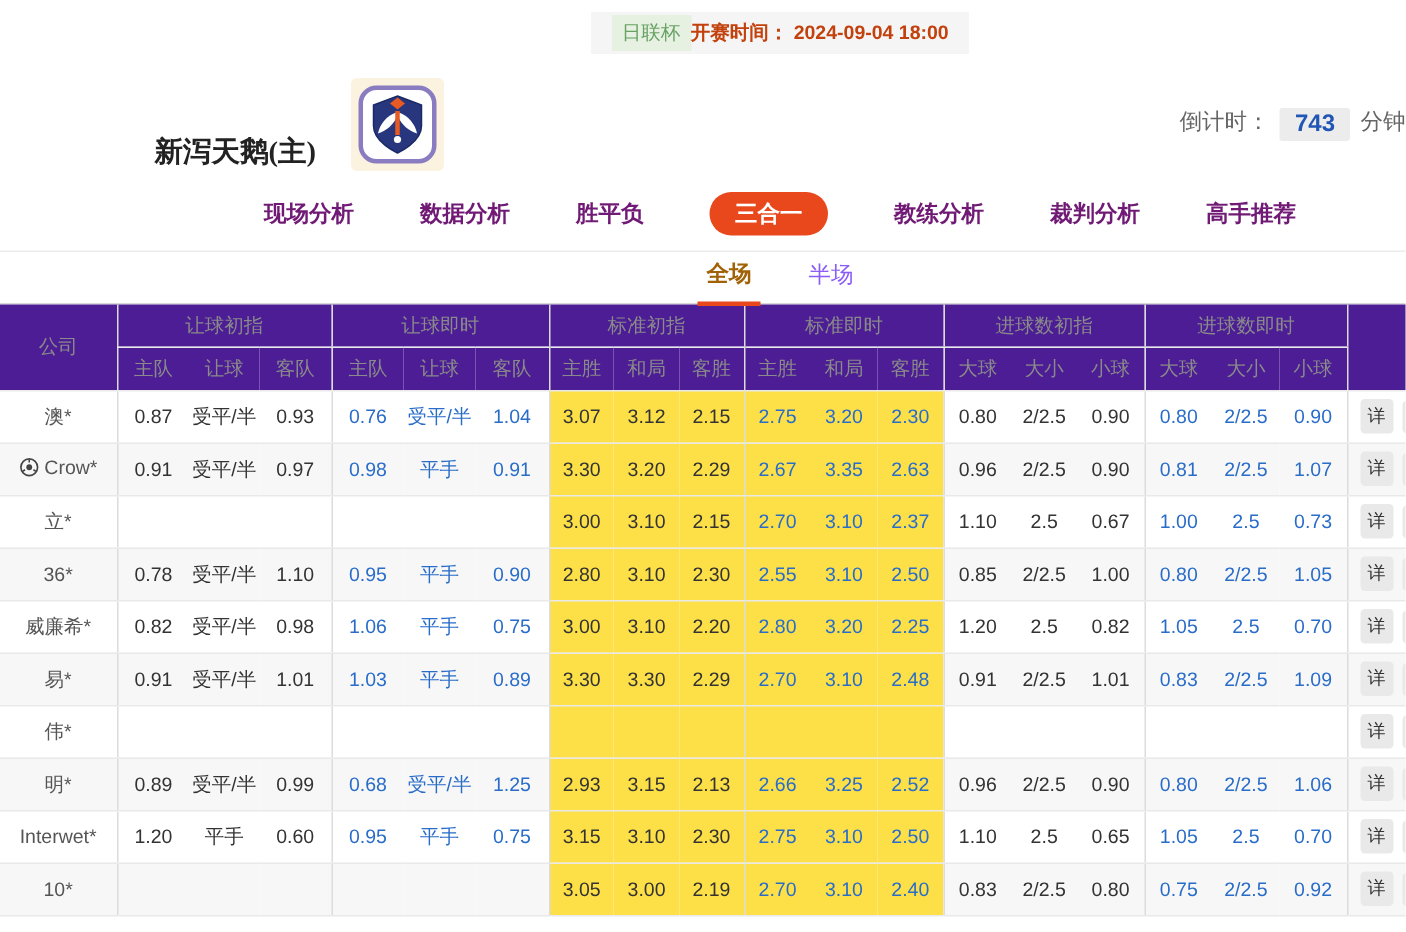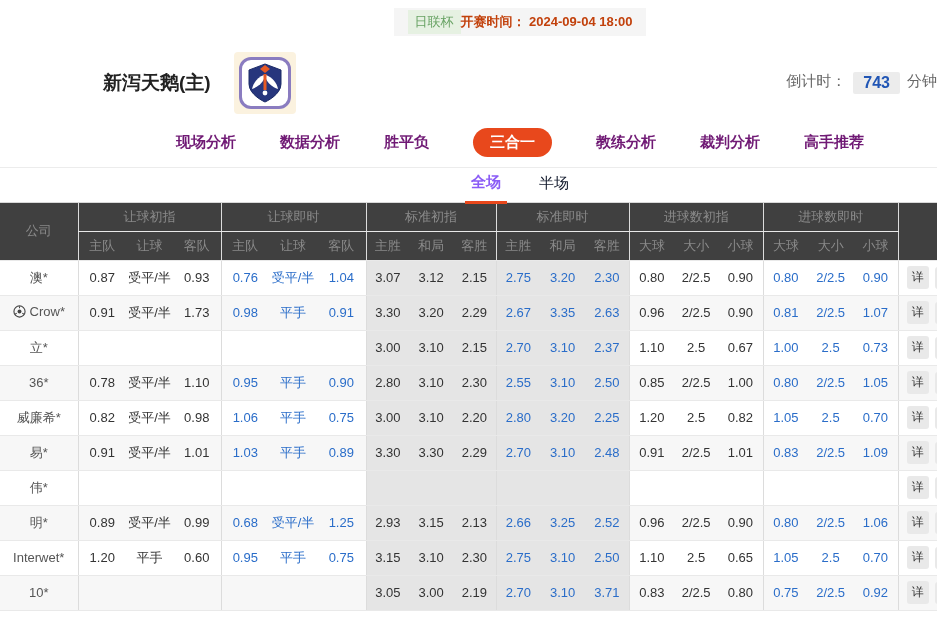--- a/index.html
+++ b/index.html
@@ -20,21 +20,21 @@
   .league-badge { background:#e6f1e2; color:#67a263; padding:3px 7px; font-size:13px; }
   .kickoff { font-weight:bold; color:#c2410c; }
   .venue { color:#5c5c5c; }
 
   
   .teams {
     margin-top:14px; height:66px;
     display:flex; align-items:center; justify-content:space-between;
     padding:0 103px;
   }
-  .team { display:flex; align-items:center; gap:23px; }
+  .team { display:flex; align-items:flex-end; gap:23px;font-family:Liberation Serif, serif; }
   .team-name { font-size:19px; font-weight:bold; color:#222; }
   .logo-box { width:62px; height:62px; border-radius:4px; display:flex; align-items:center; justify-content:center; }
   .logo-box.home { background:#fbf2df; }
   .logo-box.away { background:#dde9f8; }
   .logo-inner {
     width:52px; height:52px; background:#fff; border:3px solid #8a7cc0;
     border-radius:12px; display:flex; align-items:center; justify-content:center;
   }
   .countdown { display:flex; gap:7px; font-size:15px; color:#666; }
   .countdown-value { background:#ececec; padding:2px 10px; color:#2156b5; font-weight:bold; font-size:16px; border-radius:2px; }
@@ -45,33 +45,33 @@
     padding:17px 0 15px; border-bottom:1px solid #ececec;
   }
   .nav-item { font-size:15px; font-weight:bold; color:#701a75; cursor:pointer; }
   .nav-item.active {
     background:#e8481c; color:#fff; border-radius:15px; padding:5px 17px;
     margin:-5px 0;
   }
 
   
   .subtabs { display:flex; justify-content:center; gap:26px; height:35px; border-bottom:1px solid #d8d8d8; align-items:flex-end; }
-  .subtab { font-size:15px; color:#0f172a; padding:0 6px 9px; cursor:pointer; }
-  .subtab.active { color:#8b5cf6; font-weight:bold; border-bottom:3px solid #e8481c; margin-bottom:-2px;text-align:center; }
+  .subtab { font-size:15px; color:#8b5cf6; padding:0 6px 9px; cursor:pointer; }
+  .subtab.active { color:#a16207; font-weight:bold; border-bottom:3px solid #e8481c; margin-bottom:-2px;text-align:center; }
 
   
   table { width:1040px; border-collapse:collapse; table-layout:fixed; font-size:13px; }
   thead th {
-    background:#404040; color:#8a8a8a; font-weight:normal; font-size:13px;
+    background:#4c1d95; color:#8a8a8a; font-weight:normal; font-size:13px;
     height:28px; border-bottom:1px solid #e9e9e9;
   }
   thead tr.sub th { height:29px; }
   tbody td { height:35px; text-align:center; border-bottom:1px solid #e9e9e9; color:#333; }
   tbody tr.alt td { background:#f7f7f7; }
-  td.cyan, tr.alt td.cyan { background:#e5e5e5; }
+  td.cyan, tr.alt td.cyan { background:#fde047; }
   .gb { border-left:1px solid #dcdcdc; }
   td.blue { color:#2a6dc9; }
   td.company { color:#555; }
   .company-inner { display:inline-flex; align-items:center; gap:4px; }
   .crow-icon { width:13px; height:13px; display:inline-block; }
   td.detail { text-align:left; padding-left:8px; }
   .btn-detail {
     display:inline-block; background:#e9e9e9; border-radius:3px; border:0;
     padding:3px 5px; font-size:12px; color:#333; cursor:pointer;
     font-family:inherit;
@@ -216,21 +216,21 @@
                 <circle cx="7" cy="7" r="6" fill="none" stroke="#444" stroke-width="1.2"></circle>
                 <circle cx="7" cy="7" r="2.1" fill="#444"></circle>
                 <line x1="7" y1="1.5" x2="7" y2="3.5" stroke="#444" stroke-width="1.1"></line>
                 <line x1="2.2" y1="10" x2="4" y2="8.8" stroke="#444" stroke-width="1.1"></line>
                 <line x1="11.8" y1="10" x2="10" y2="8.8" stroke="#444" stroke-width="1.1"></line>
               </svg>
               <span>Crow*</span>
             </span></td>
           <td class="odds gb">0.91</td>
           <td class="odds">受平/半</td>
-          <td class="odds">1.73</td>
+          <td class="odds">0.97</td>
           <td class="odds blue gb">0.98</td>
           <td class="odds blue">平手</td>
           <td class="odds blue">0.91</td>
           <td class="odds cyan gb">3.30</td>
           <td class="odds cyan">3.20</td>
           <td class="odds cyan">2.29</td>
           <td class="odds blue cyan gb">2.67</td>
           <td class="odds blue cyan">3.35</td>
           <td class="odds blue cyan">2.63</td>
           <td class="odds gb">0.96</td>
@@ -417,21 +417,21 @@
           <td class="odds"></td>
           <td class="odds"></td>
           <td class="odds blue gb"></td>
           <td class="odds blue"></td>
           <td class="odds blue"></td>
           <td class="odds cyan gb">3.05</td>
           <td class="odds cyan">3.00</td>
           <td class="odds cyan">2.19</td>
           <td class="odds blue cyan gb">2.70</td>
           <td class="odds blue cyan">3.10</td>
-          <td class="odds blue cyan">3.71</td>
+          <td class="odds blue cyan">2.40</td>
           <td class="odds gb">0.83</td>
           <td class="odds">2/2.5</td>
           <td class="odds">0.80</td>
           <td class="odds blue gb">0.75</td>
           <td class="odds blue">2/2.5</td>
           <td class="odds blue">0.92</td>
           <td class="detail gb"><button class="btn-detail">详</button><button class="btn-detail btn-ghost"></button></td>
         </tr>
       </tbody>
   </table>

